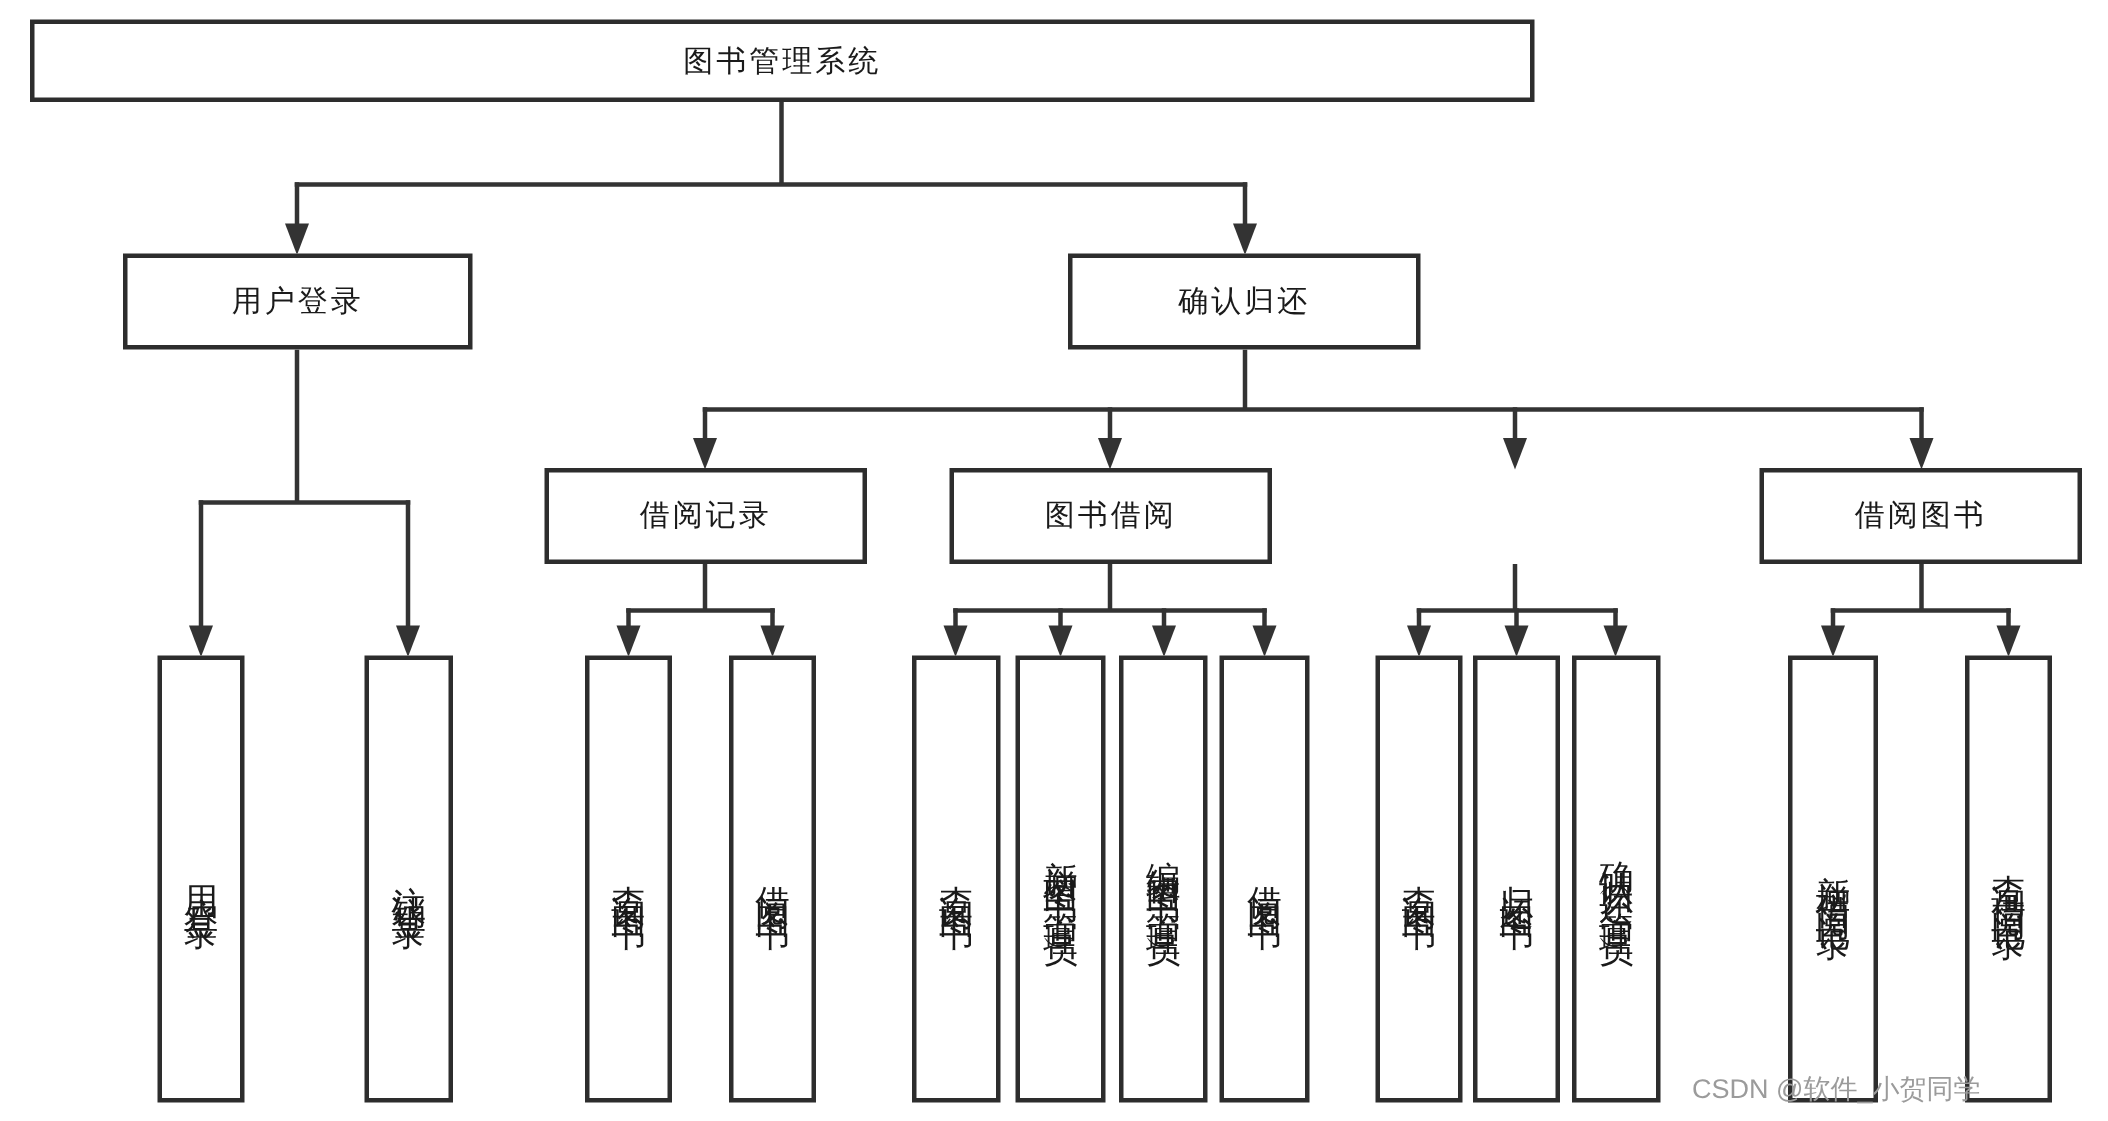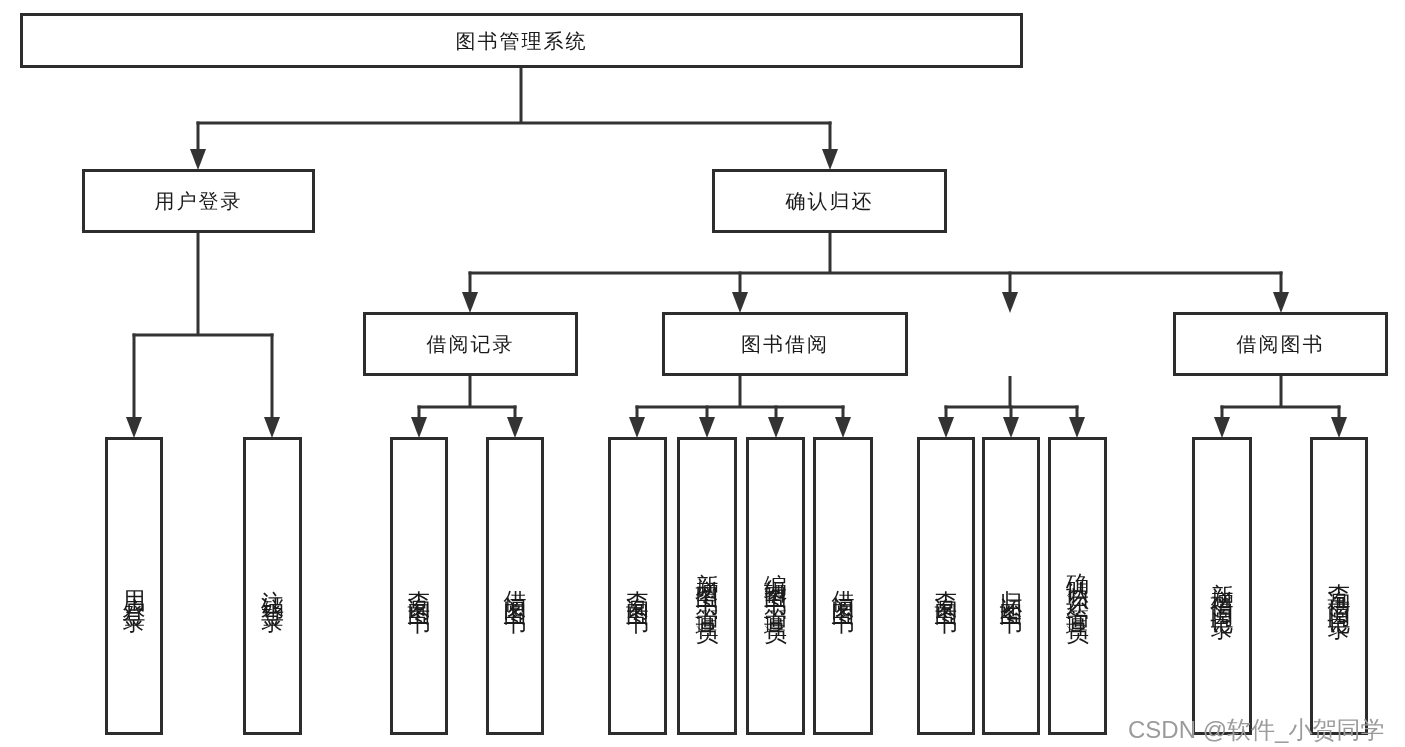--- a/index.html
+++ b/index.html
@@ -38,21 +38,21 @@
   .node.v {
     writing-mode: vertical-rl;
     font-size: 23px;
     letter-spacing: 7px;
   }
   .watermark {
     position: absolute;
     left: 1128px;
     top: 716px;
     z-index: 3;
-    font-size: 24px;
+    font-size: 18px;
     color: #9b9b9b;
     white-space: nowrap;
     line-height: 1.2;
   }
 </style>
 </head>
 <body>
 
 <div class="stage">
 
@@ -117,21 +117,21 @@
     <polygon points="1214,417 1230,417 1222,438"></polygon>
     <polygon points="1331,417 1347,417 1339,438"></polygon>
   </svg>
 
   <div class="node h" style="left:20px; top:13px; width:1003px; height:55px;">图书管理系统</div>
 
   <div class="node h" style="left:82px; top:169px; width:233px; height:64px;">用户登录</div>
   <div class="node h" style="left:712px; top:169px; width:235px; height:64px;">确认归还</div>
 
   <div class="node h" style="left:363px; top:312px; width:215px; height:64px;">借阅记录</div>
-  <div class="node h" style="left:662px; top:312px; width:246px; height:64px;">图书借阅</div>
+  <div class="node h" style="left:633px; top:312px; width:215px; height:64px;">图书借阅</div>
   <div class="node h" style="left:1173px; top:312px; width:215px; height:64px;">借阅图书</div>
 
   <div class="node v" style="left:105px; top:437px; width:58px; height:298px;">用户登录</div>
   <div class="node v" style="left:243px; top:437px; width:59px; height:298px;">注销登录</div>
 
   <div class="node v" style="left:390px; top:437px; width:58px; height:298px;">查询图书</div>
   <div class="node v" style="left:486px; top:437px; width:58px; height:298px;">借阅图书</div>
 
   <div class="node v" style="left:608px; top:437px; width:59px; height:298px;">查询图书</div>
   <div class="node v" style="left:677px; top:437px; width:60px; height:298px;">新增图书（管理员）</div>

